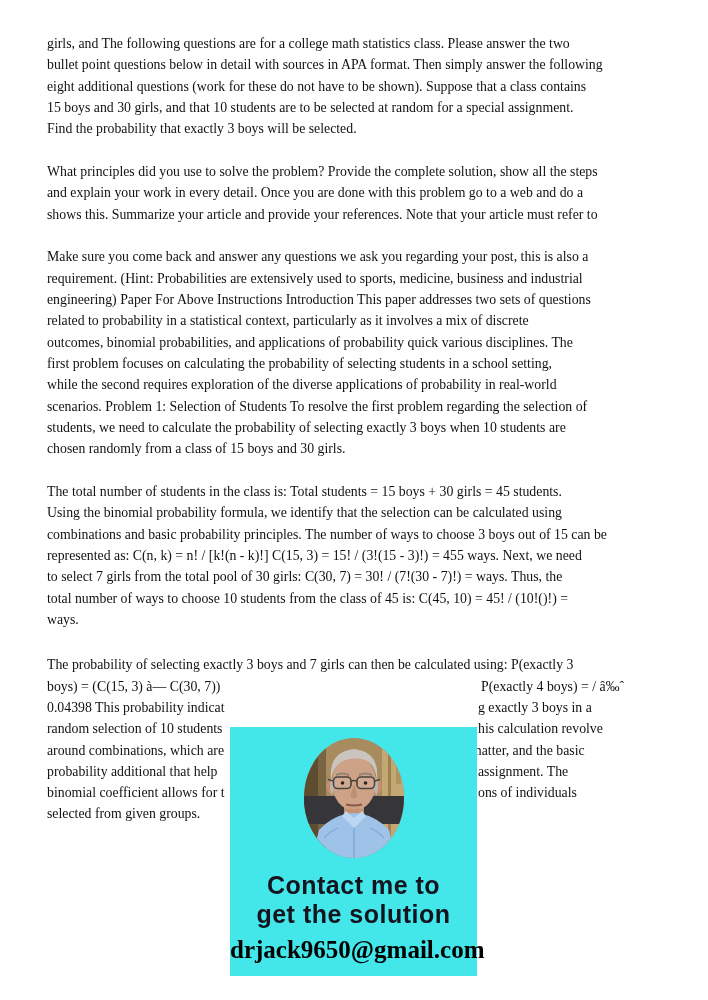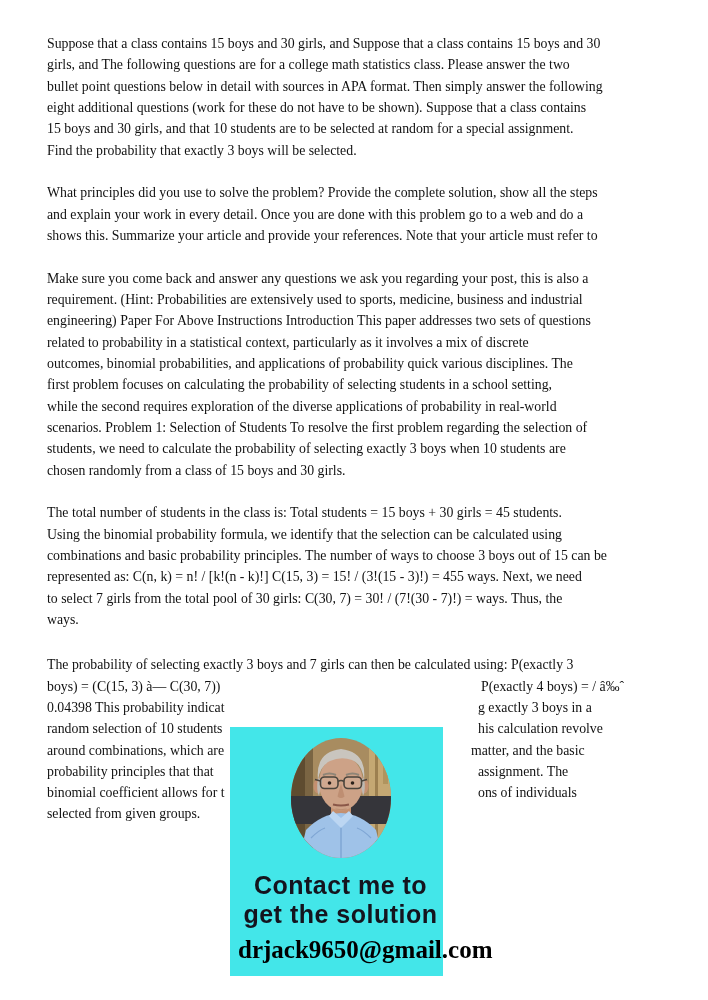--- a/index.html
+++ b/index.html
@@ -27,25 +27,24 @@
   
   .p5 { position: relative; height: 170.6px; margin-bottom: 0; margin-top: 24px; }
   .cov-line { position: absolute; left: 0; width: 100%; height: 21.33px; }
   .cov-line .lf { position: absolute; left: 0; white-space: nowrap; }
   .cov-line .rf { position: absolute; white-space: nowrap; }
   
   .ad-card {
     position: absolute;
     left: 230px;
     top: 727px;
-    width: 213px;
+    width: 247px;
     height: 249px;
     z-index: 10;
     text-align: center;
-    padding-left: 8px;
   }
   .portrait {
     width: 100px;
     height: 120px;
     margin: 11px auto 0;
     border-radius: 50%;
     overflow: hidden;
   }
   .portrait svg { display: block; }
   .contact {
@@ -67,21 +66,20 @@
   }
 </style>
 </head>
 <body>
 
 <div class="page">
 
   <div class="text-block">
 
     <div class="para">
-      <span class="tline">Suppose that a class contains 15 boys and 30 girls, and Suppose that a class contains 15 boys and 30</span>
       <span class="tline">girls, and The following questions are for a college math statistics class. Please answer the two</span>
       <span class="tline">bullet point questions below in detail with sources in APA format. Then simply answer the following</span>
       <span class="tline">eight additional questions (work for these do not have to be shown). Suppose that a class contains</span>
       <span class="tline">15 boys and 30 girls, and that 10 students are to be selected at random for a special assignment.</span>
       <span class="tline">Find the probability that exactly 3 boys will be selected.</span>
     </div>
 
     <div class="para">
       <span class="tline">What principles did you use to solve the problem? Provide the complete solution, show all the steps</span>
       <span class="tline">and explain your work in every detail. Once you are done with this problem go to a web and do a</span>
@@ -100,20 +98,21 @@
       <span class="tline">students, we need to calculate the probability of selecting exactly 3 boys when 10 students are</span>
       <span class="tline">chosen randomly from a class of 15 boys and 30 girls.</span>
     </div>
 
     <div class="para">
       <span class="tline">The total number of students in the class is: Total students = 15 boys + 30 girls = 45 students.</span>
       <span class="tline">Using the binomial probability formula, we identify that the selection can be calculated using</span>
       <span class="tline">combinations and basic probability principles. The number of ways to choose 3 boys out of 15 can be</span>
       <span class="tline">represented as: C(n, k) = n! / [k!(n - k)!] C(15, 3) = 15! / (3!(15 - 3)!) = 455 ways. Next, we need</span>
       <span class="tline">to select 7 girls from the total pool of 30 girls: C(30, 7) = 30! / (7!(30 - 7)!) = ways. Thus, the</span>
+      <span class="tline">total number of ways to choose 10 students from the class of 45 is: C(45, 10) = 45! / (10!()!) =</span>
       <span class="tline">ways.</span>
     </div>
 
     <div class="para p5">
       <div class="cov-line" style="top:0">
         <span class="lf">The probability of selecting exactly 3 boys and 7 girls can then be calculated using: P(exactly 3</span>
       </div>
       <div class="cov-line" style="top:21.33px">
         <span class="lf">boys) = (C(15, 3) à— C(30, 7))</span>
         <span class="rf" style="left:434px">P(exactly 4 boys) = / â‰ˆ</span>
@@ -124,21 +123,21 @@
       </div>
       <div class="cov-line" style="top:63.99px">
         <span class="lf">random selection of 10 students</span>
         <span class="rf" style="left:431px">his calculation revolve</span>
       </div>
       <div class="cov-line" style="top:85.32px">
         <span class="lf">around combinations, which are</span>
         <span class="rf" style="left:424px">matter, and the basic</span>
       </div>
       <div class="cov-line" style="top:106.65px">
-        <span class="lf">probability principles that that</span>
+        <span class="lf">probability additional that help</span>
         <span class="rf" style="left:431px">assignment. The</span>
       </div>
       <div class="cov-line" style="top:127.98px">
         <span class="lf">binomial coefficient allows for t</span>
         <span class="rf" style="left:431px">ons of individuals</span>
       </div>
       <div class="cov-line" style="top:149.31px">
         <span class="lf">selected from given groups.</span>
       </div>
     </div>

